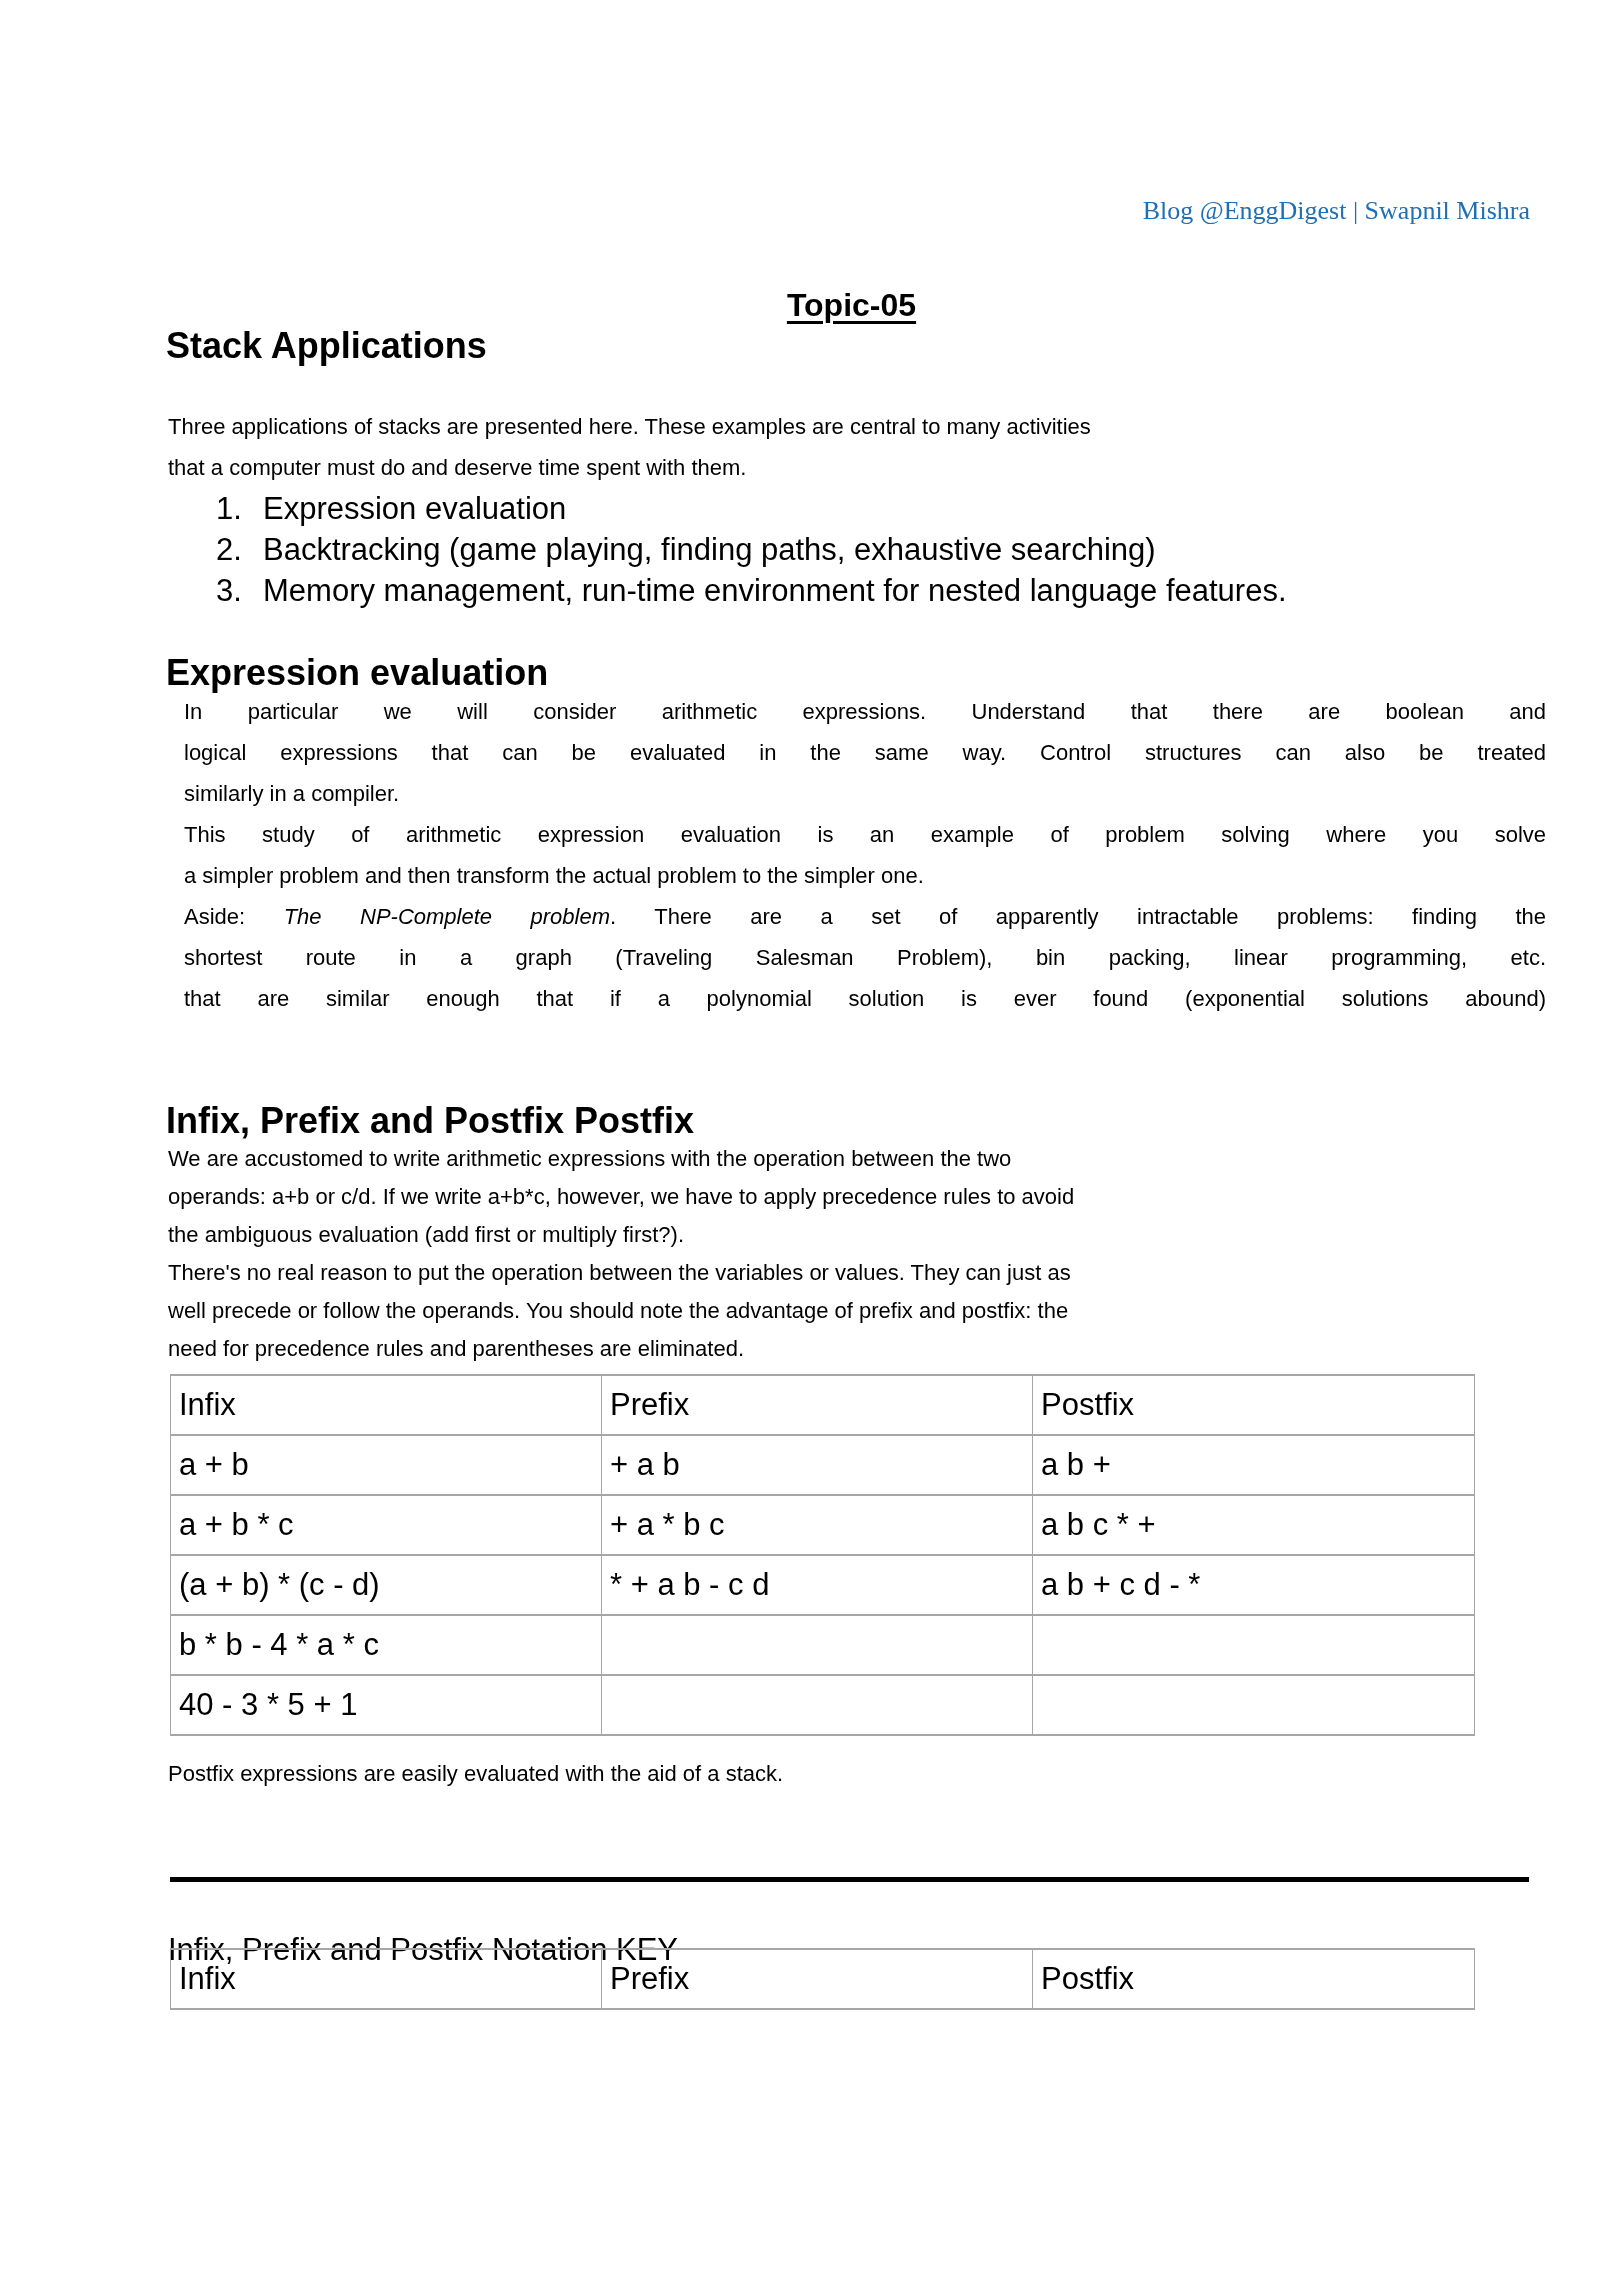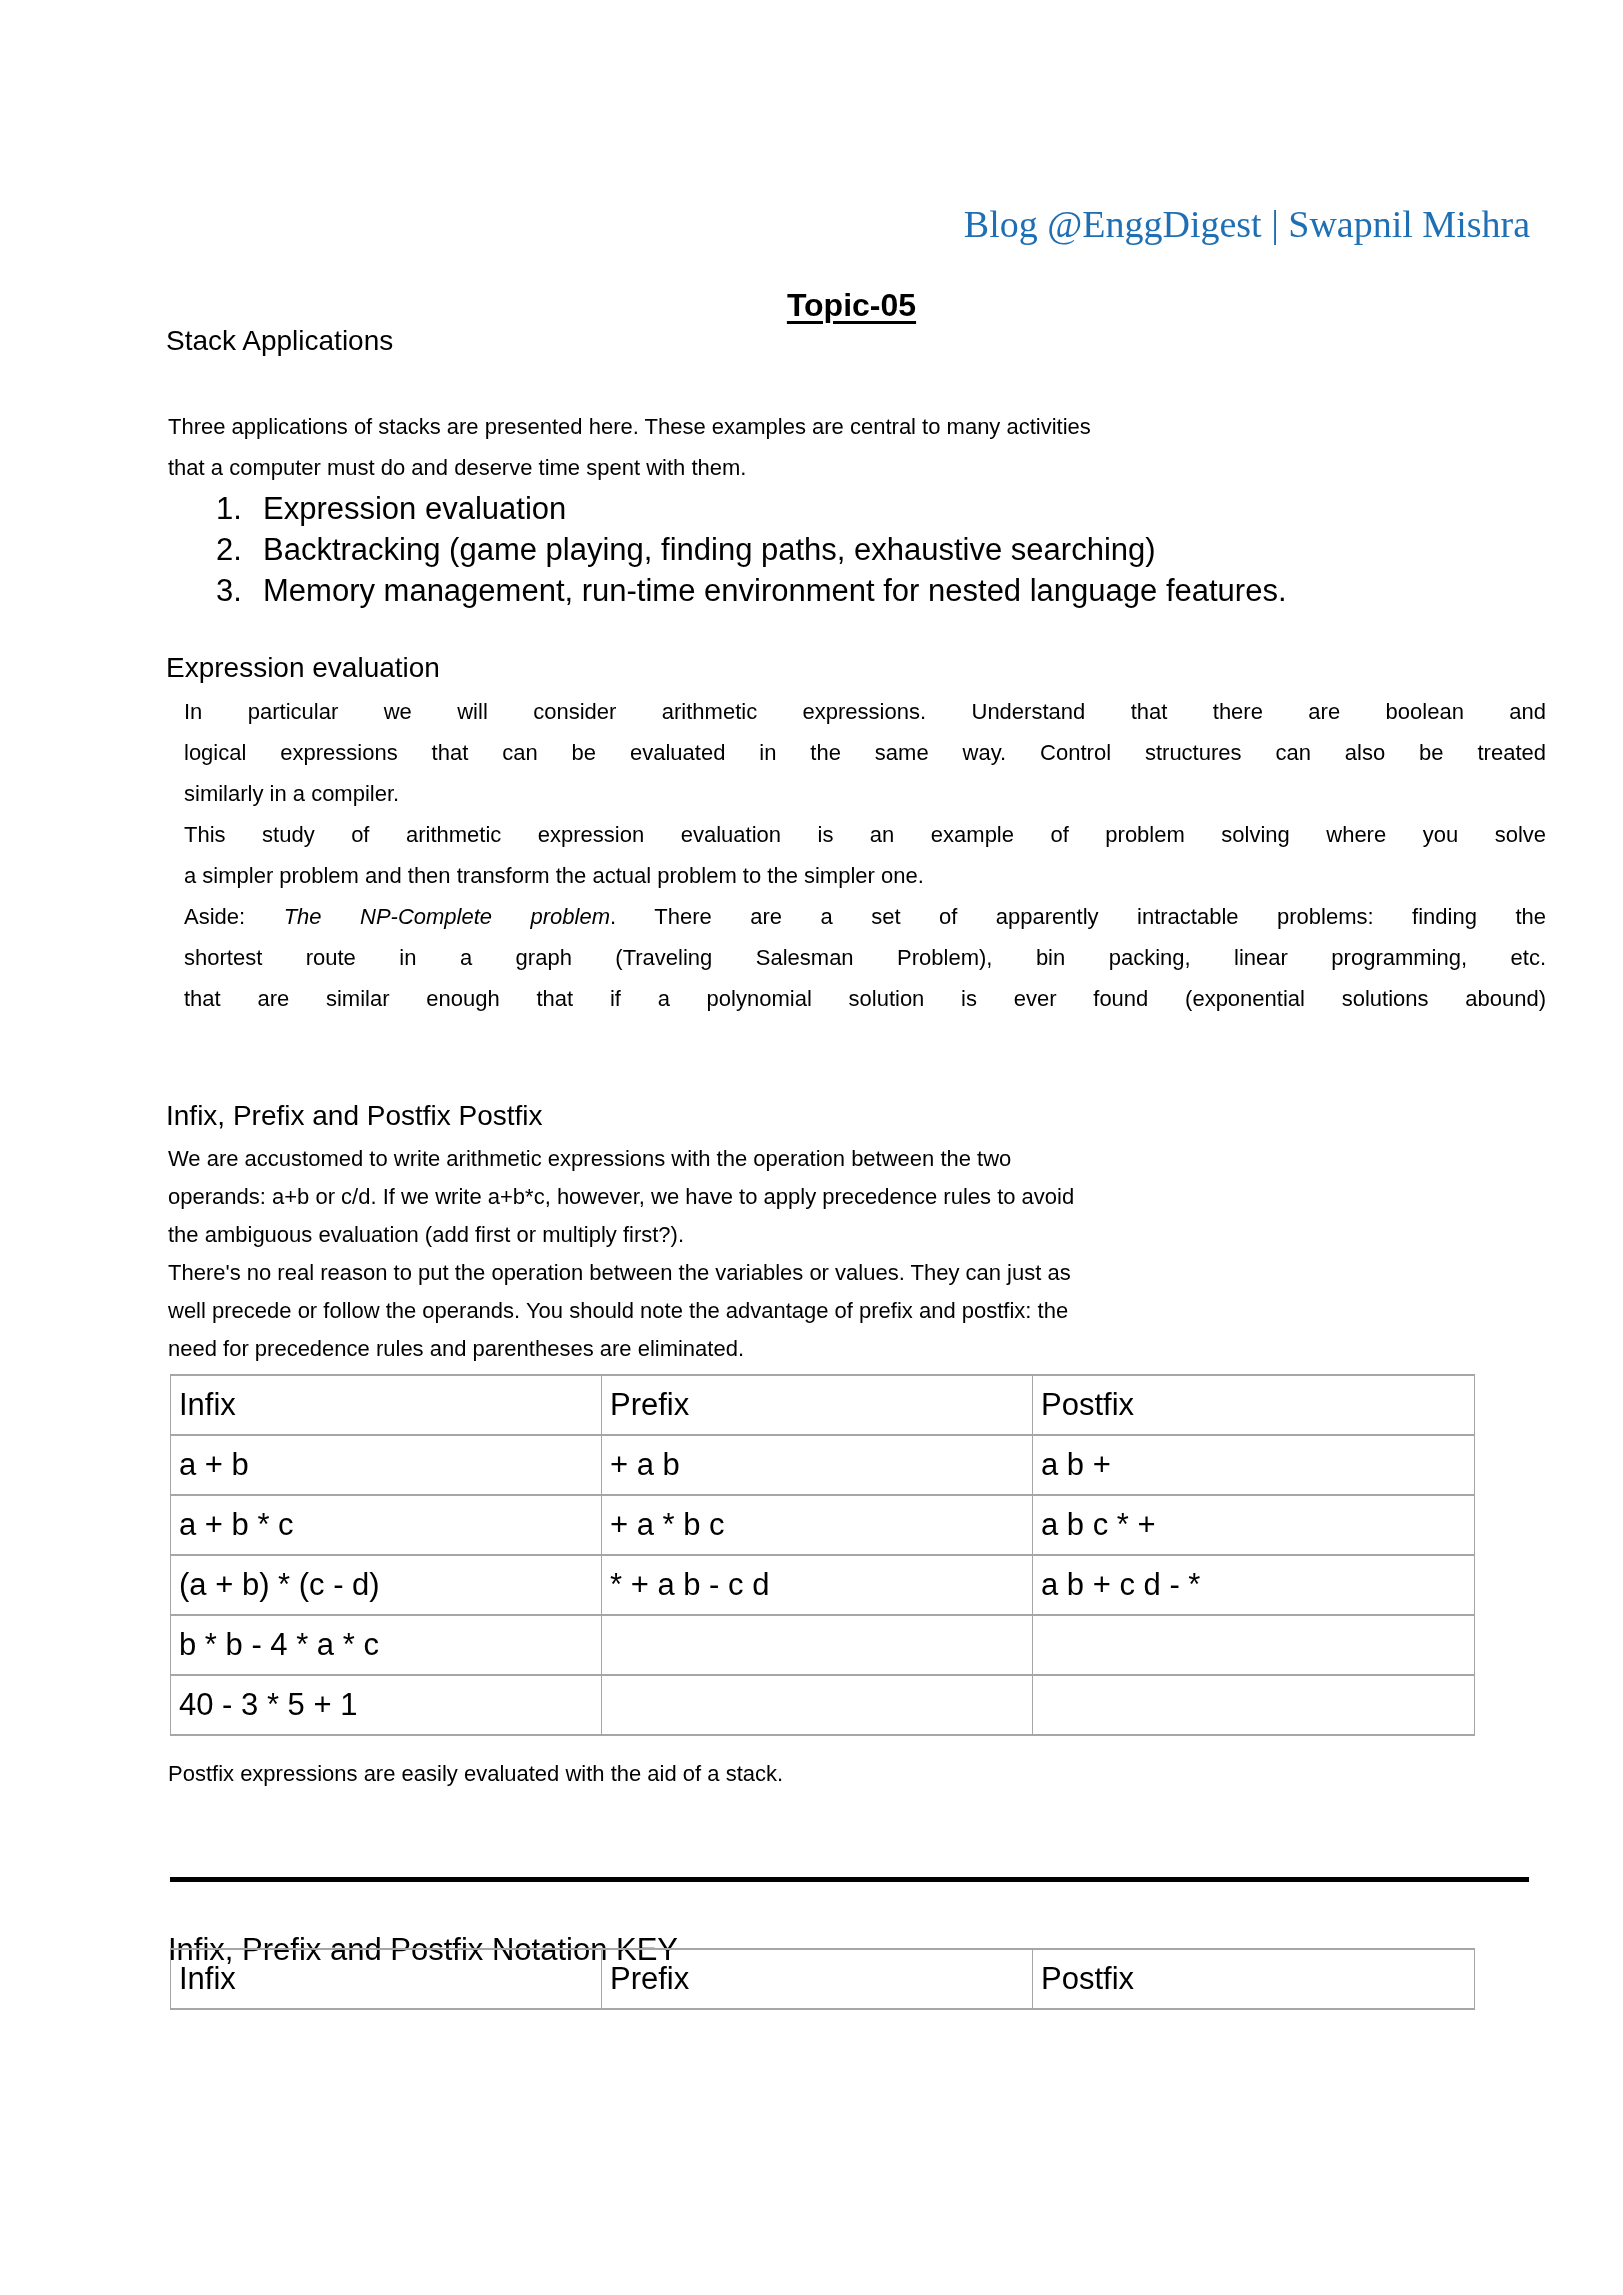--- a/index.html
+++ b/index.html
@@ -15,42 +15,42 @@
       color: #000;
       overflow: hidden;
     }
     .page {
       position: absolute;
       left: 0; top: 0;
       width: 1623px; height: 2295px;
     }
     .blog-header {
       position: absolute;
-      top: 202px;
+      top: 196px;
       right: 93px;
       font-family: "Liberation Serif", serif;
-      font-size: 38px;
+      font-size: 26px;
       color: #1f6fb5;
       white-space: nowrap;
     }
     .topic-title {
       position: absolute;
       top: 287px;
       left: 0; width: 1703px;
       text-align: center;
       font-weight: bold;
       font-size: 32px;
       text-decoration: underline;
       text-underline-offset: 4.8px;
     }
     .h-bold {
       position: absolute;
       left: 166px;
-      font-weight: normal;
-      font-size: 28px;
+      font-weight: bold;
+      font-size: 36px;
       white-space: nowrap;
     }
     .para {
       position: absolute;
       left: 168px;
       width: 1362px;
       font-size: 22px;
       line-height: 41px;
     }
     .para.justify { text-align: justify; }

